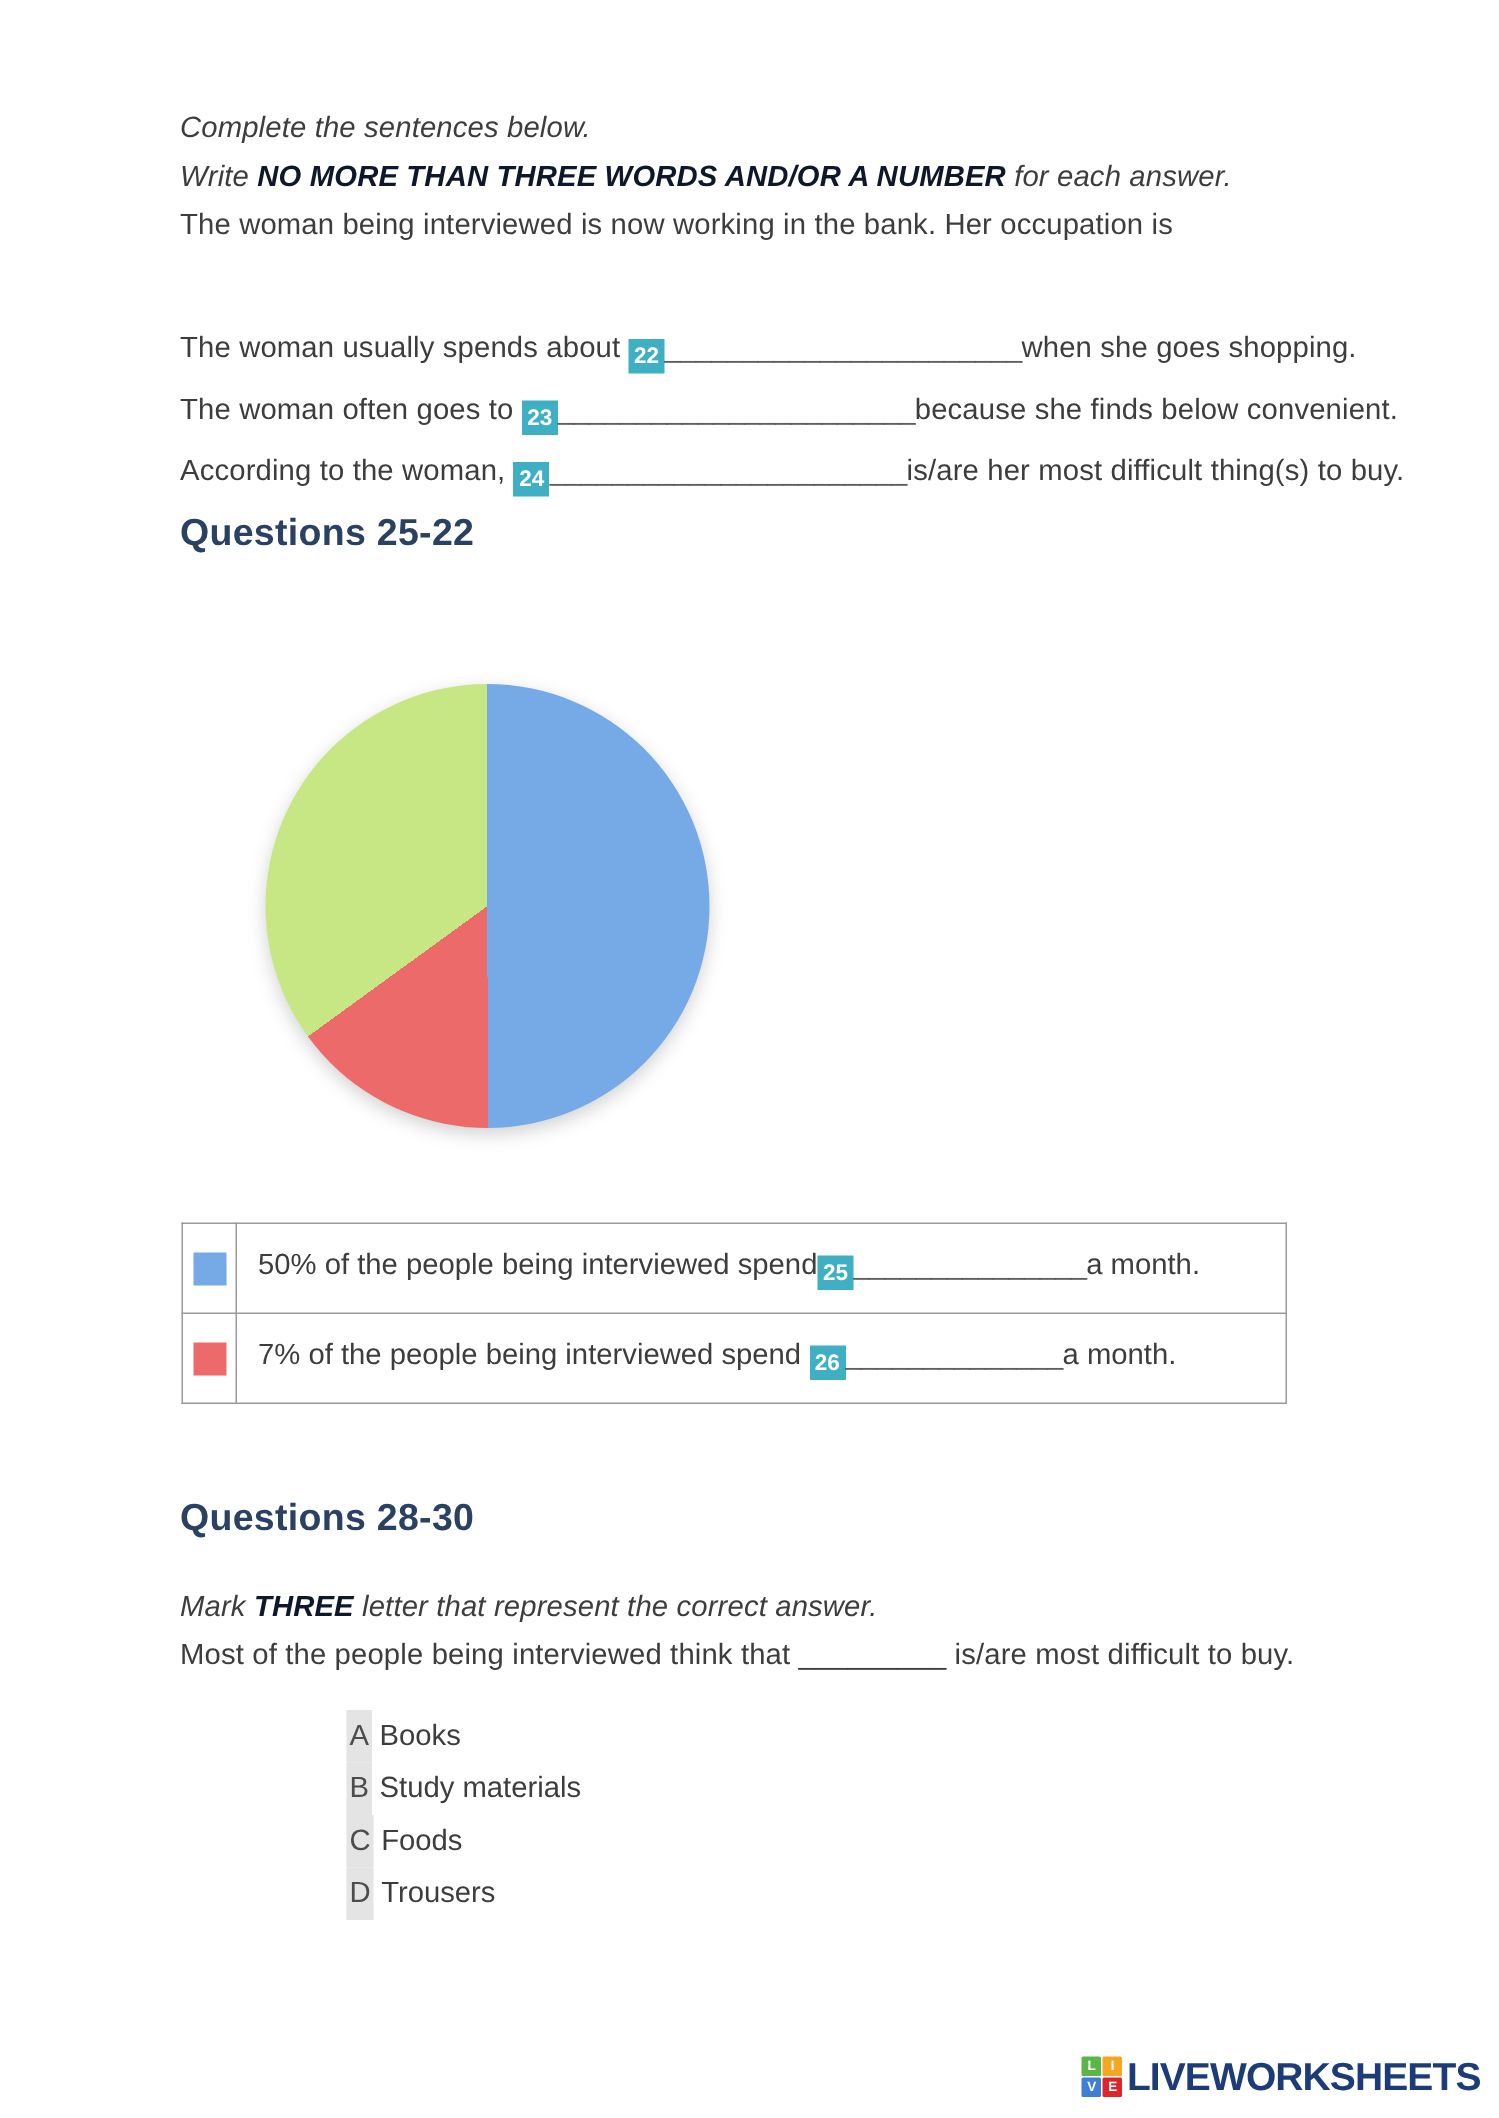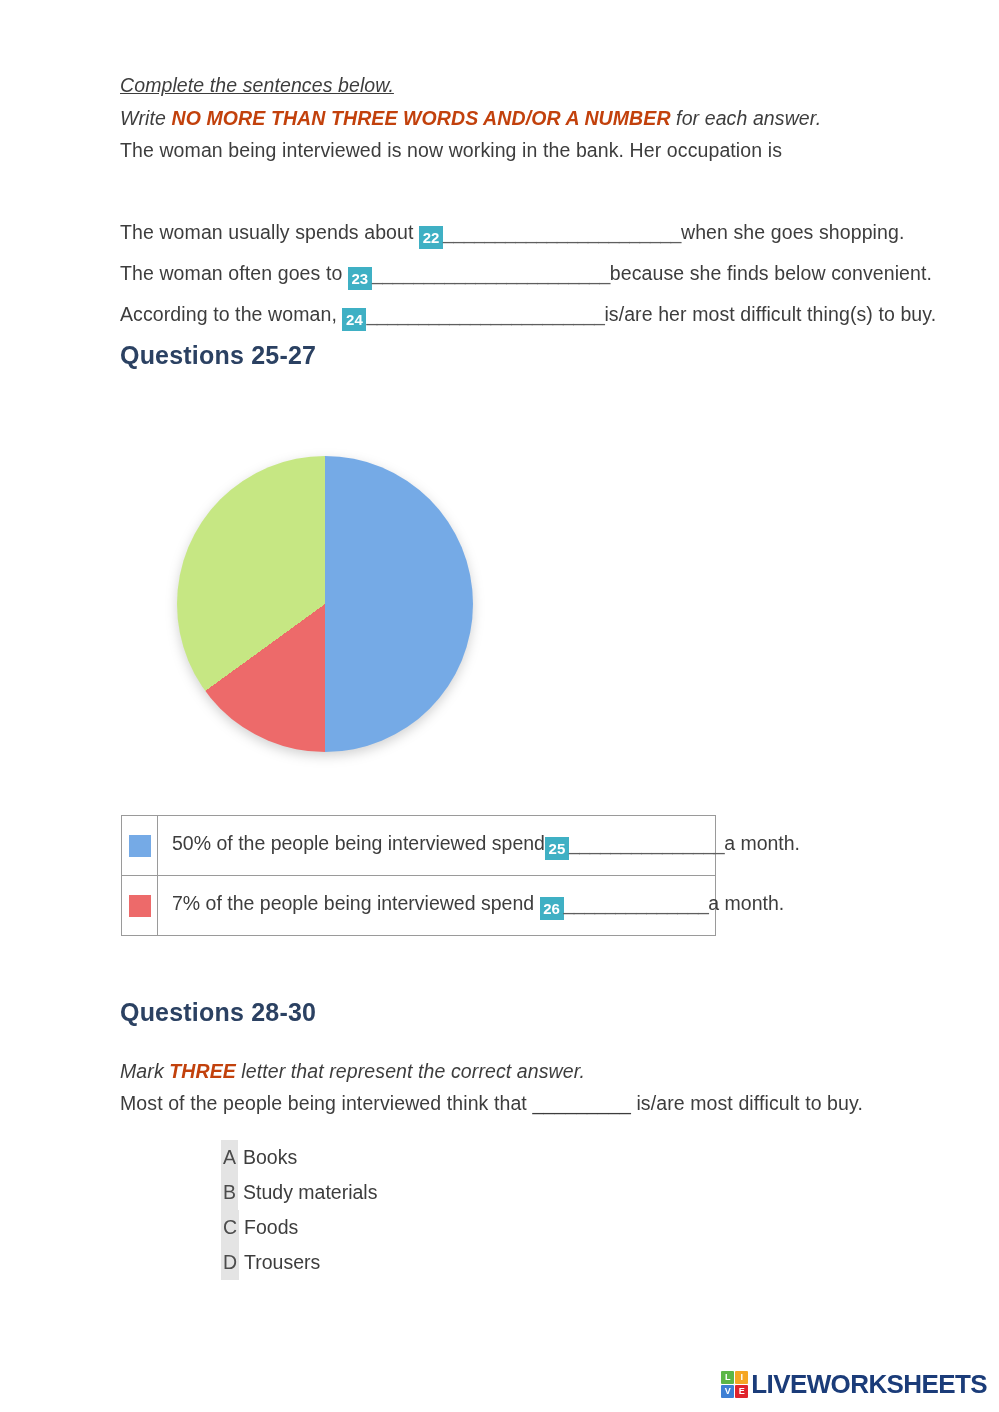--- a/index.html
+++ b/index.html
@@ -27,21 +27,21 @@
   .line {
     position: absolute;
     left: 120px;
     font-size: 19.5px;
     line-height: 26px;
     color: #3d3d3d;
     white-space: nowrap;
     letter-spacing: 0.1px;
   }
   .ital { font-style: italic; }
-  .red-up { color: #c2410c; font-weight: bold; font-style: italic; }
+  .red-up { color: #0f172a; font-weight: bold; font-style: italic; }
 
   
   .badge {
     display: inline-block;
     background: #3fb0c4;
     color: #ffffff;
     font-weight: bold;
     font-size: 15px;
     line-height: 23px;
     height: 23px;
@@ -85,21 +85,21 @@
     height: 296px;
     border-radius: 50%;
     filter: drop-shadow(0 4px 6px rgba(0,0,0,0.18));
   }
 
   
   .legend-table {
     position: absolute;
     left: 121px;
     top: 815px;
-    width: 595px;
+    width: 737px;
     border-collapse: collapse;
     table-layout: fixed;
   }
   .legend-table td {
     border: 1px solid #9a9a9a;
     padding: 0;
     vertical-align: middle;
   }
   .legend-table td.swatch-cell {
     width: 35px;
@@ -116,21 +116,21 @@
   .swatch {
     display: inline-block;
     width: 22px;
     height: 22px;
     vertical-align: middle;
   }
 
   
   .options {
     position: absolute;
-    left: 180px;
+    left: 190px;
     top: 1140px;
     padding-left: 41px;
   }
   .opt-row {
     font-size: 19.5px;
     line-height: 32px;
     color: #3d3d3d;
     white-space: nowrap;
   }
   .opt-letter {
@@ -178,21 +178,21 @@
     color: #1b3c79;
     letter-spacing: -0.6px;
     font-family: "Liberation Sans", sans-serif;
   }
 </style>
 </head>
 <body>
 
 <div class="sheet">
 
-  <div class="line ital" style="top:72px;text-decoration:underline;">
+  <div class="line ital" style="top:72px;">
     <span>Complete the sentences below.</span>
   </div>
 
   <div class="line ital" style="top:105px;">
     <span>Write </span><span class="red-up">NO MORE THAN THREE WORDS AND/OR A NUMBER</span><span> for each answer.</span>
   </div>
 
   <div class="line" style="top:137px;text-align:center;">
     <span>The woman being interviewed is now working in the bank. Her occupation is</span>
   </div>
@@ -203,21 +203,21 @@
   </div>
 
   <div class="line" style="top:260px;">
     <span>The woman often goes to </span><span class="badge">23</span><span class="blank">_______________________</span><span>because she finds below convenient.</span>
   </div>
 
   <div class="line" style="top:301px;">
     <span>According to the woman, </span><span class="badge">24</span><span class="blank">_______________________</span><span>is/are her most difficult thing(s) to buy.</span>
   </div>
 
-  <div class="qhead" style="top:341px;">Questions 25-27</div>
+  <div class="qhead" style="top:341px;">Questions 25-22</div>
 
 
   <div class="pie-wrap">
     <div class="pie" id="pie-shape" style="background: conic-gradient(rgb(117, 170, 230) 0deg, rgb(117, 170, 230) 180deg, rgb(237, 106, 106) 180deg, rgb(237, 106, 106) 234deg, rgb(198, 231, 131) 234deg, rgb(198, 231, 131) 360deg);"></div>
   </div>
 
   <table class="legend-table">
     <tbody>
       <tr>
         <td class="swatch-cell">

